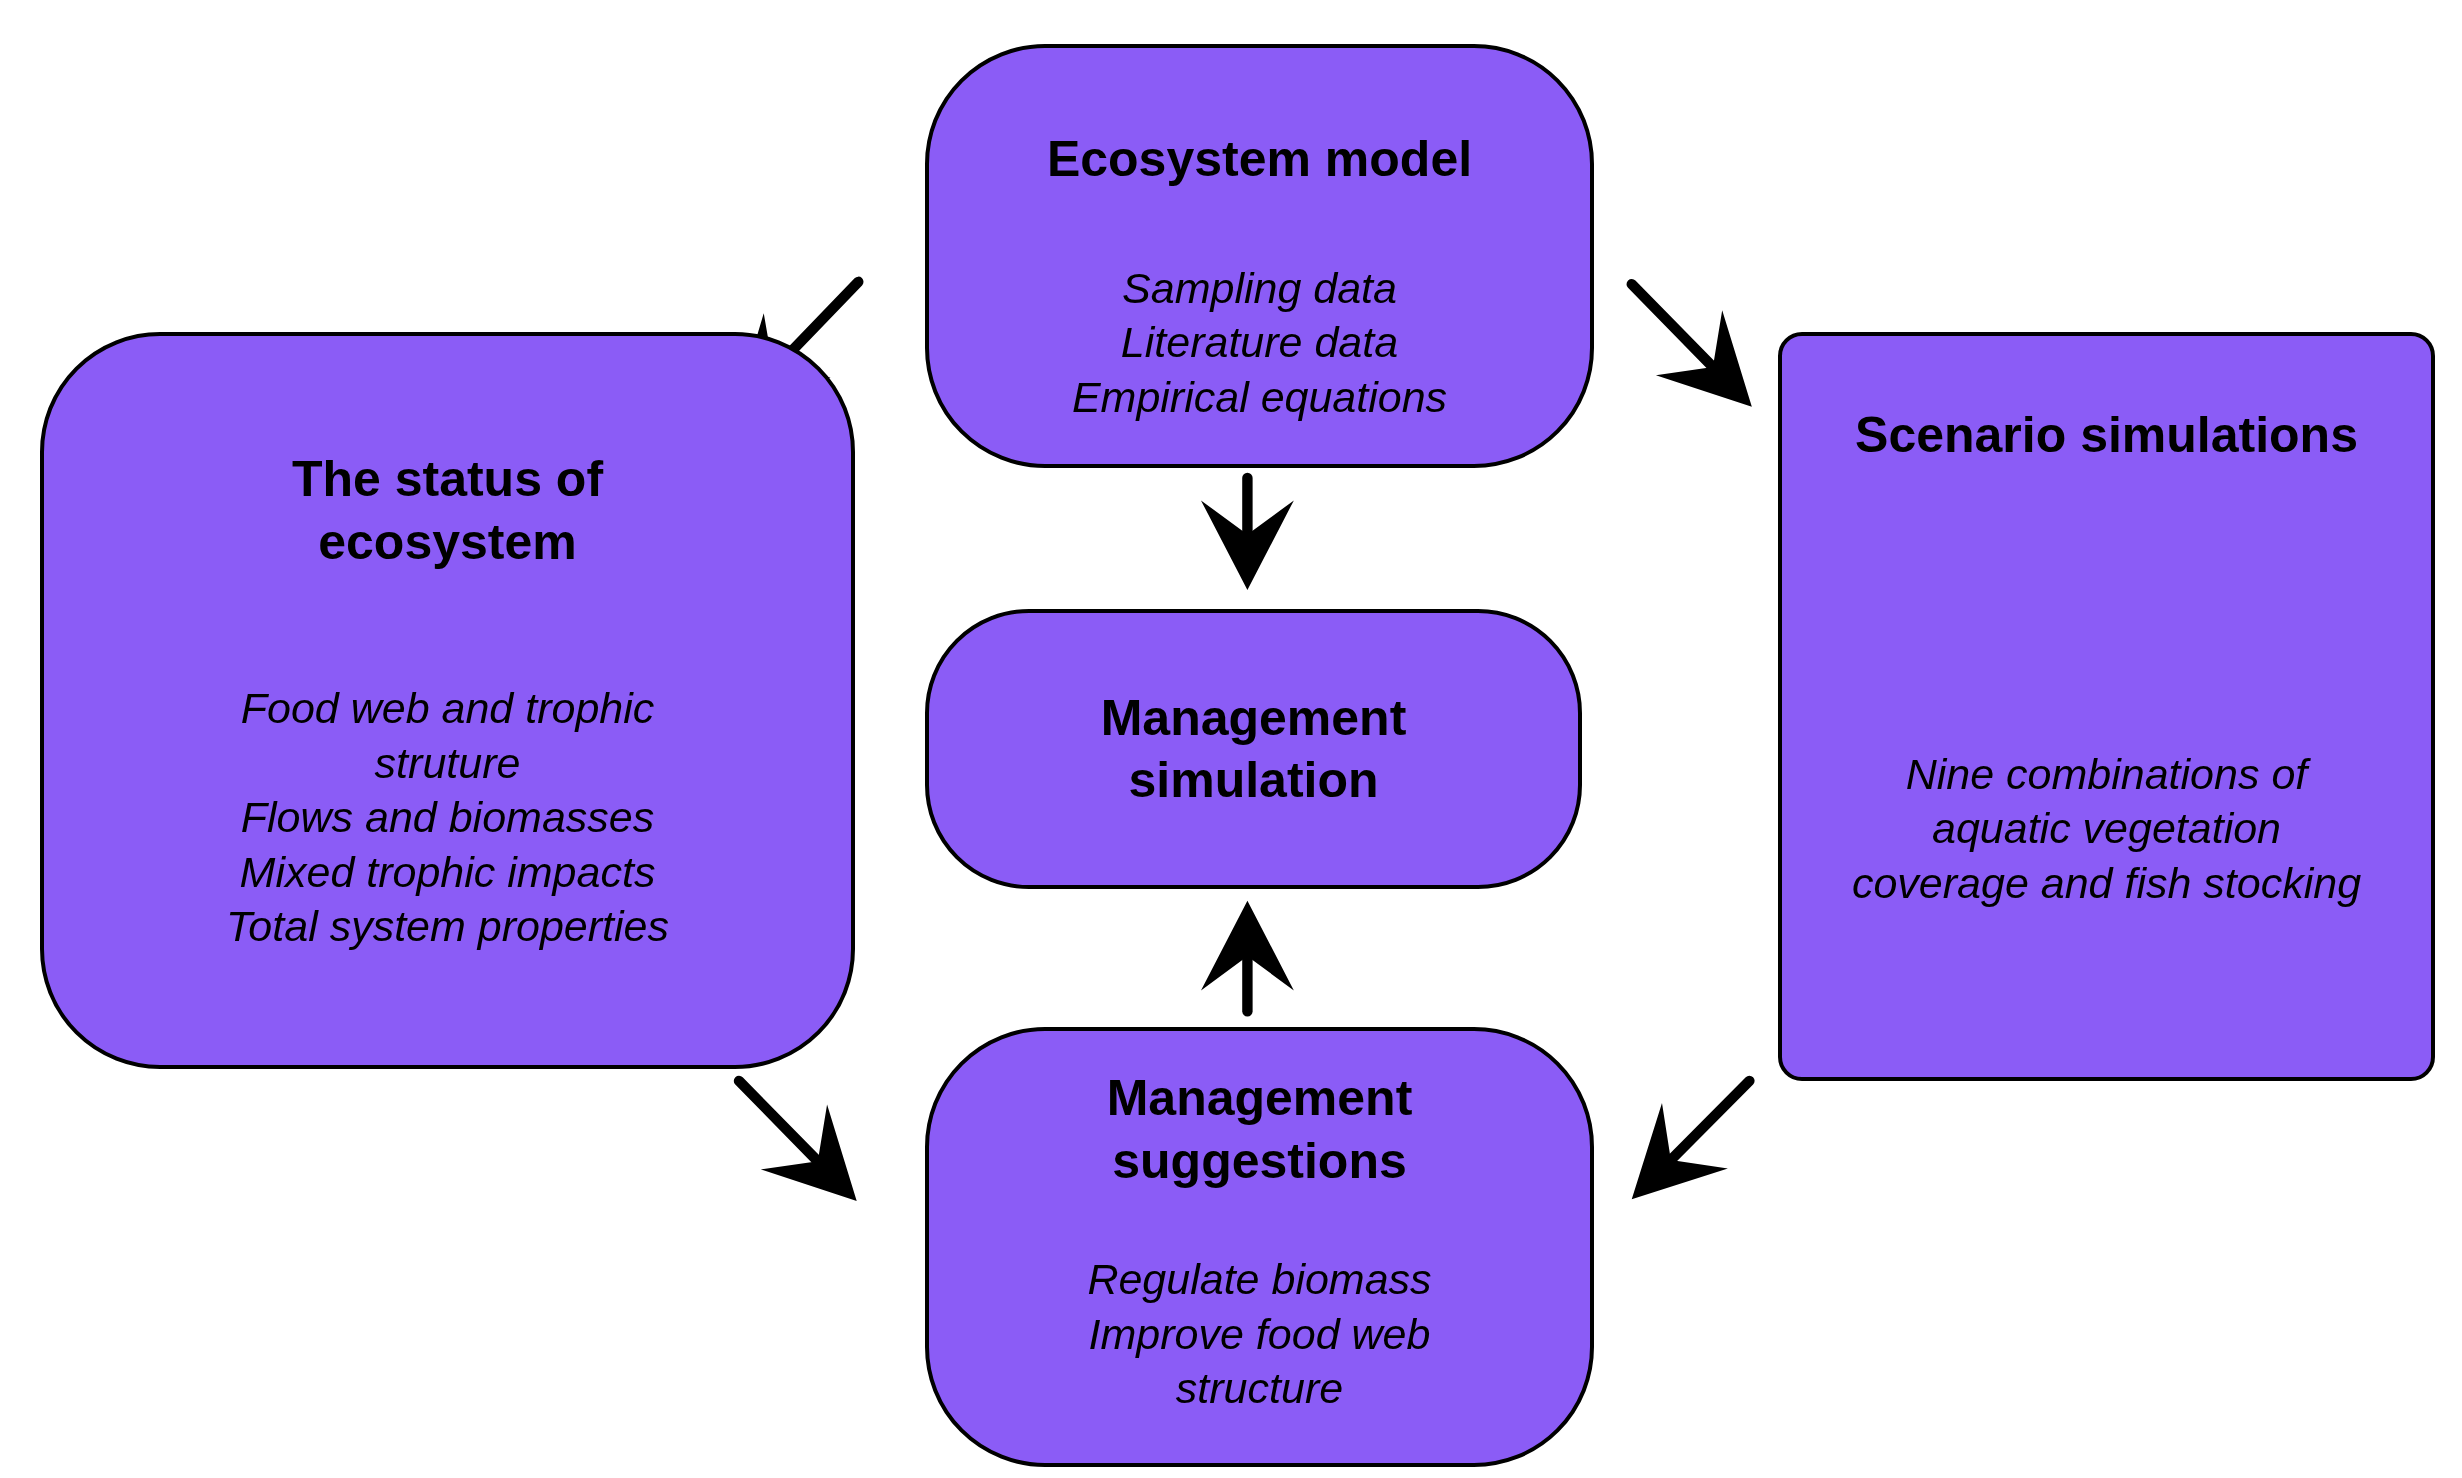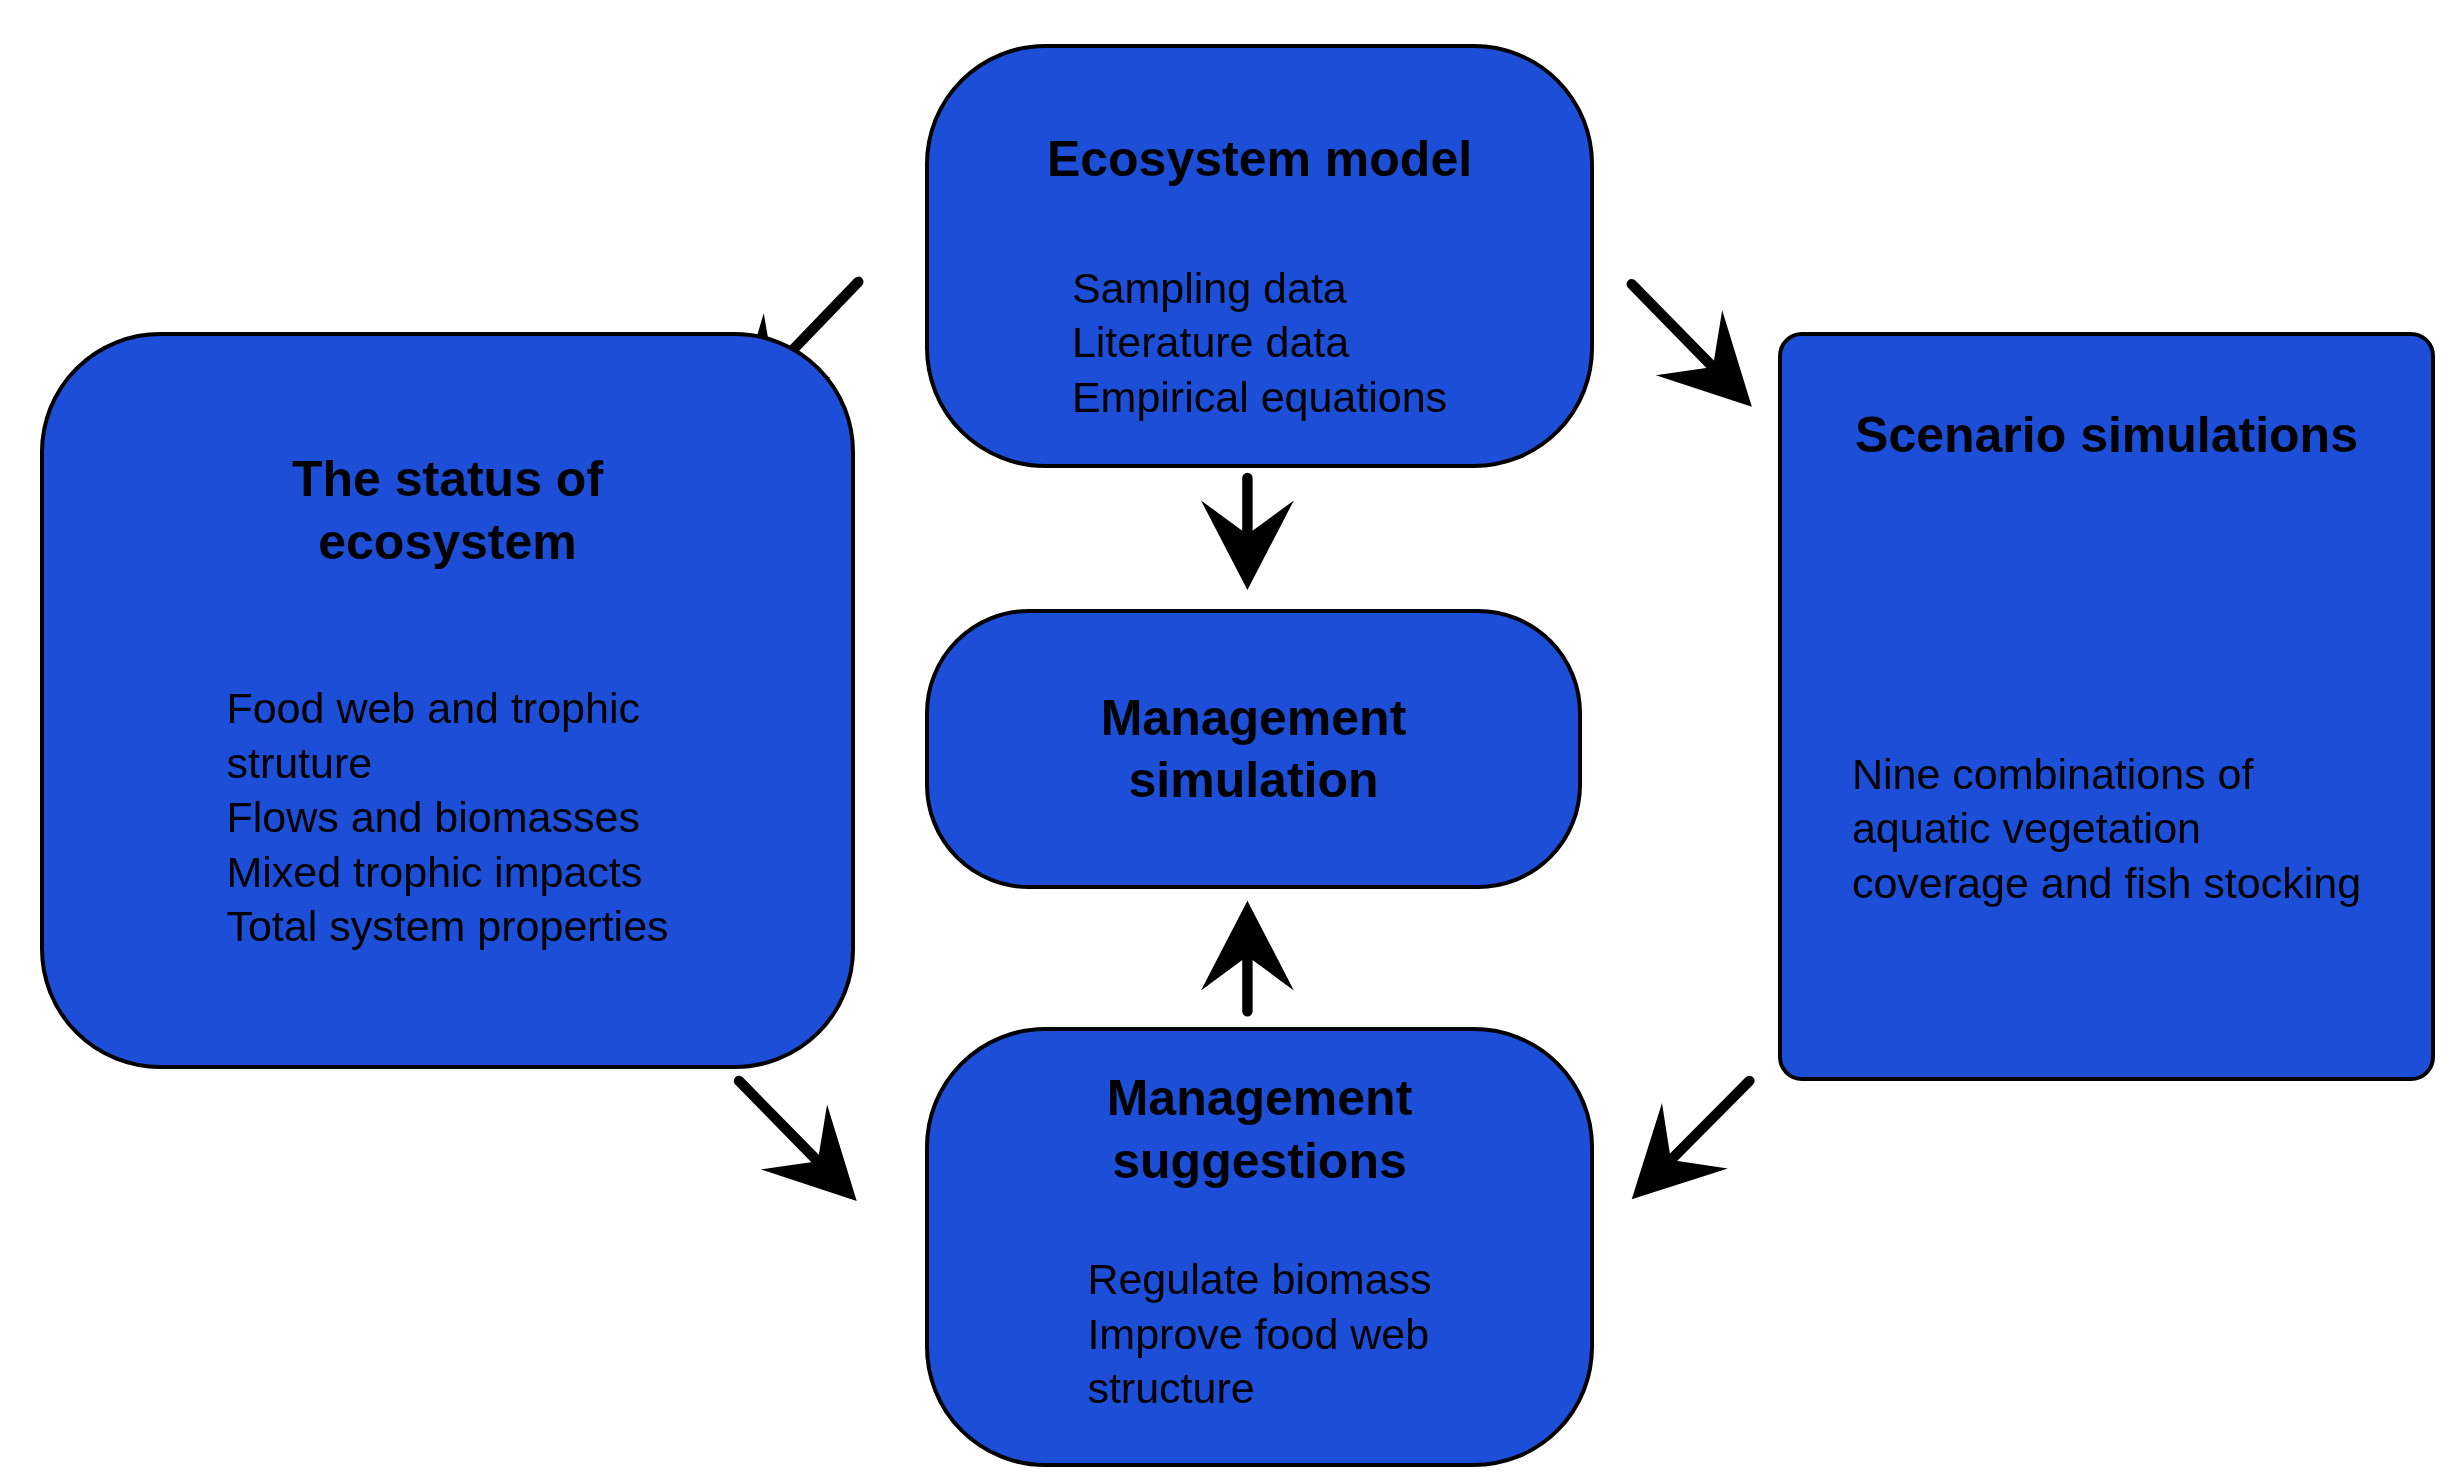--- a/index.html
+++ b/index.html
@@ -18,41 +18,42 @@
   }
   .arrow-layer {
     position: absolute;
     left: 0; top: 0;
     width: 2462px;
     height: 1478px;
     pointer-events: none;
   }
   .node {
     position: absolute;
-    background: #1d4ed8;
+    background: #8b5cf6;
     border: 4.8px solid #000000;
     box-sizing: border-box;
     display: flex;
     flex-direction: column;
     align-items: center;
   }
   .node-title {
     font-weight: bold;
     font-size: 50px;
     line-height: 1.25;
     text-align: center;
     white-space: pre-line;
     margin: 0;
   }
   .node-body {
     font-size: 43px;
     line-height: 1.27;
-    text-align: left;
+    text-align: center;
     white-space: pre-line;
     align-self: center;
+    font-style: italic;
   }
   
   #node-ecosystem-model {
     left: 925px; top: 44px; width: 669px; height: 424px;
     border-radius: 120px; padding-top: 80px;
   }
   #node-ecosystem-model .node-body { margin-top: 70px; }
 
   #node-status-of-ecosystem {
     left: 40px; top: 332px; width: 815px; height: 737px;

